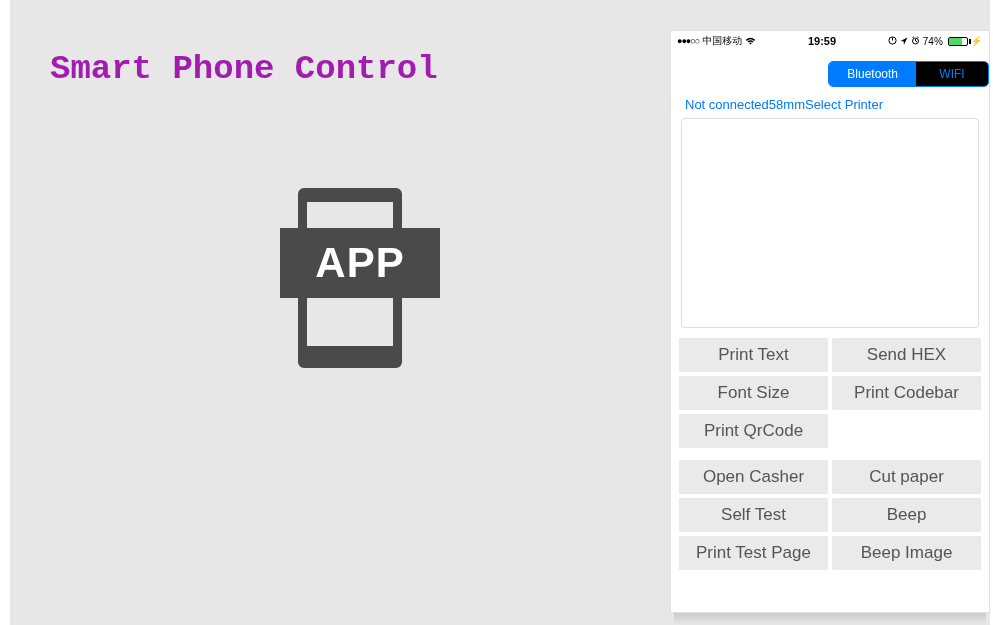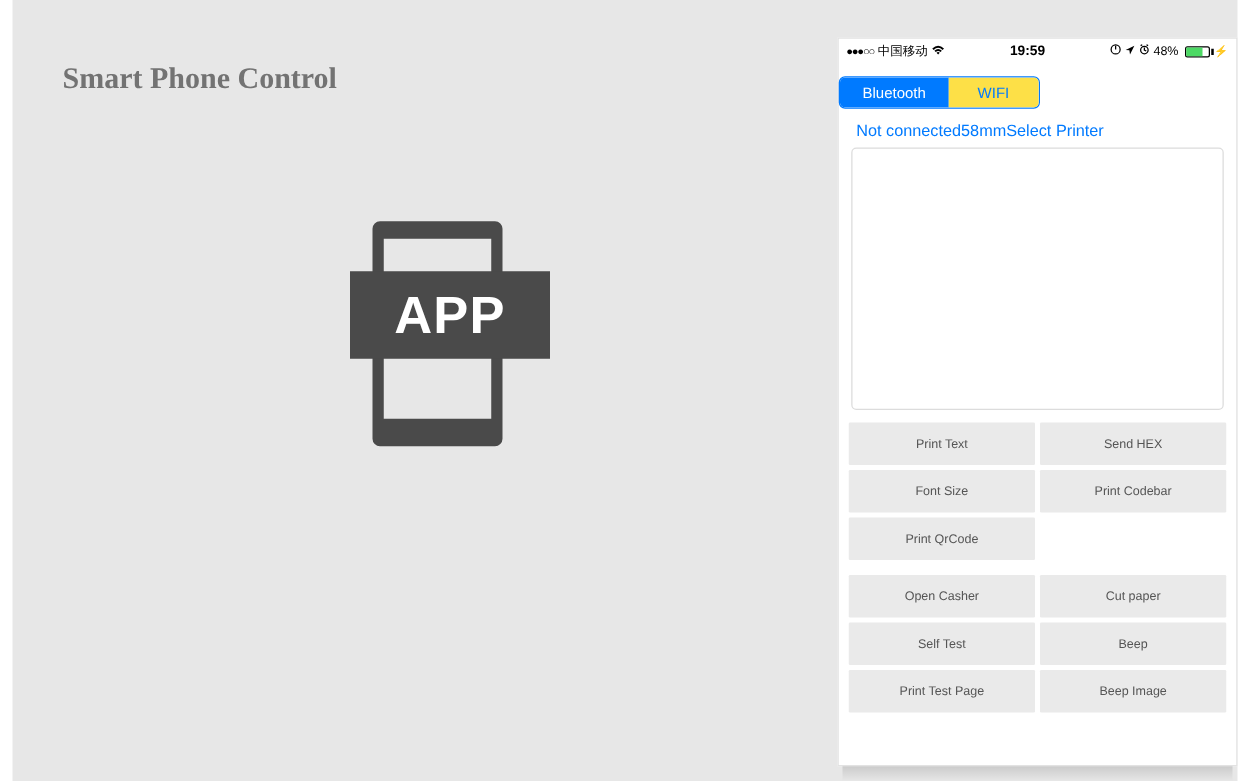--- a/index.html
+++ b/index.html
@@ -19,24 +19,24 @@
       background: #e7e7e7;
       flex: 1;
       padding: 30px 0 0 40px;
       display: flex;
     }
     .left-col {
       flex: 1;
       padding-right: 20px;
     }
     .headline {
-      font-size: 24px;
+      font-size: 34px;
       font-weight: 700;
-      font-family: Liberation Serif, serif;
-      color: #737373;
+      font-family: Liberation Mono, monospace;
+      color: #a21caf;
       margin-top: 20px;
       margin-bottom: 20px;
     }
     .subtext {
       font-size: 18px;
       color: #5e5e5e;
       line-height: 1.5;
       max-width: 460px;
     }
     .app-graphic {
@@ -119,35 +119,35 @@
     .battery-body {
       width: 20px; height: 9px;
       border: 1px solid #000; border-radius: 2px;
       position: relative; margin-left: 2px;
     }
     .battery-fill { position: absolute; left: 0; top: 0; bottom: 0; width: 74%; background: #4cd964; }
     .battery-cap { width: 2px; height: 5px; background: #000; margin-left: 1px; }
     .bolt { font-size: 9px; margin-left: 1px; }
     .seg-row {
       display: flex;
-      justify-content: flex-start;
+      justify-content: flex-end;
       padding: 12px 0 10px 0;
     }
     .segmented {
       display: flex;
       border: 1px solid #007aff;
       border-radius: 5px;
       overflow: hidden;
       height: 26px;
     }
     .seg-btn {
       font-size: 12px;
       padding: 0 18px;
       display: flex; align-items: center; justify-content: center;
-      background: #fde047;
+      background: #000000;
       color: #007aff;
       cursor: pointer;
       min-width: 72px;
     }
     .seg-btn.active {
       background: #007aff;
       color: #fff;
     }
     .info-row {
       display: flex;
@@ -170,21 +170,21 @@
     }
     .btn-grid {
       display: grid;
       grid-template-columns: 1fr 1fr;
       gap: 4px;
       margin-bottom: 12px;
     }
     .act-btn {
       background: #eaeaea;
       color: #555;
-      font-size: 10px;
+      font-size: 17px;
       height: 34px;
       display: flex;
       align-items: center;
       justify-content: center;
       cursor: pointer;
       border-radius: 1px;
     }
     .phone-shadow {
       height: 12px;
       background: linear-gradient(to bottom, rgba(0,0,0,0.12), rgba(0,0,0,0));
@@ -233,21 +233,21 @@
                   <path d="M0.5 4 L7.5 0.5 L4 7.5 L3.5 4.2 Z" fill="#000"></path>
                 </svg>
             </span>
             <span>
               <svg width="9" height="9" viewBox="0 0 9 9">
                   <circle cx="4.5" cy="5" r="3" fill="none" stroke="#000" stroke-width="1"></circle>
                   <path d="M4.5 3 L4.5 5 L6 5.8" stroke="#000" stroke-width="1" fill="none"></path>
                   <path d="M1.5 1.5 L2.8 0.8 M7.5 1.5 L6.2 0.8" stroke="#000" stroke-width="1"></path>
                 </svg>
             </span>
-            <span>48%</span>
+            <span>74%</span>
             <span class="battery">
               <span class="battery-body">
                   <span class="battery-fill"></span>
                 </span>
               <span class="battery-cap"></span>
               <span class="bolt">⚡</span>
             </span>
           </div>
         </div>
 

